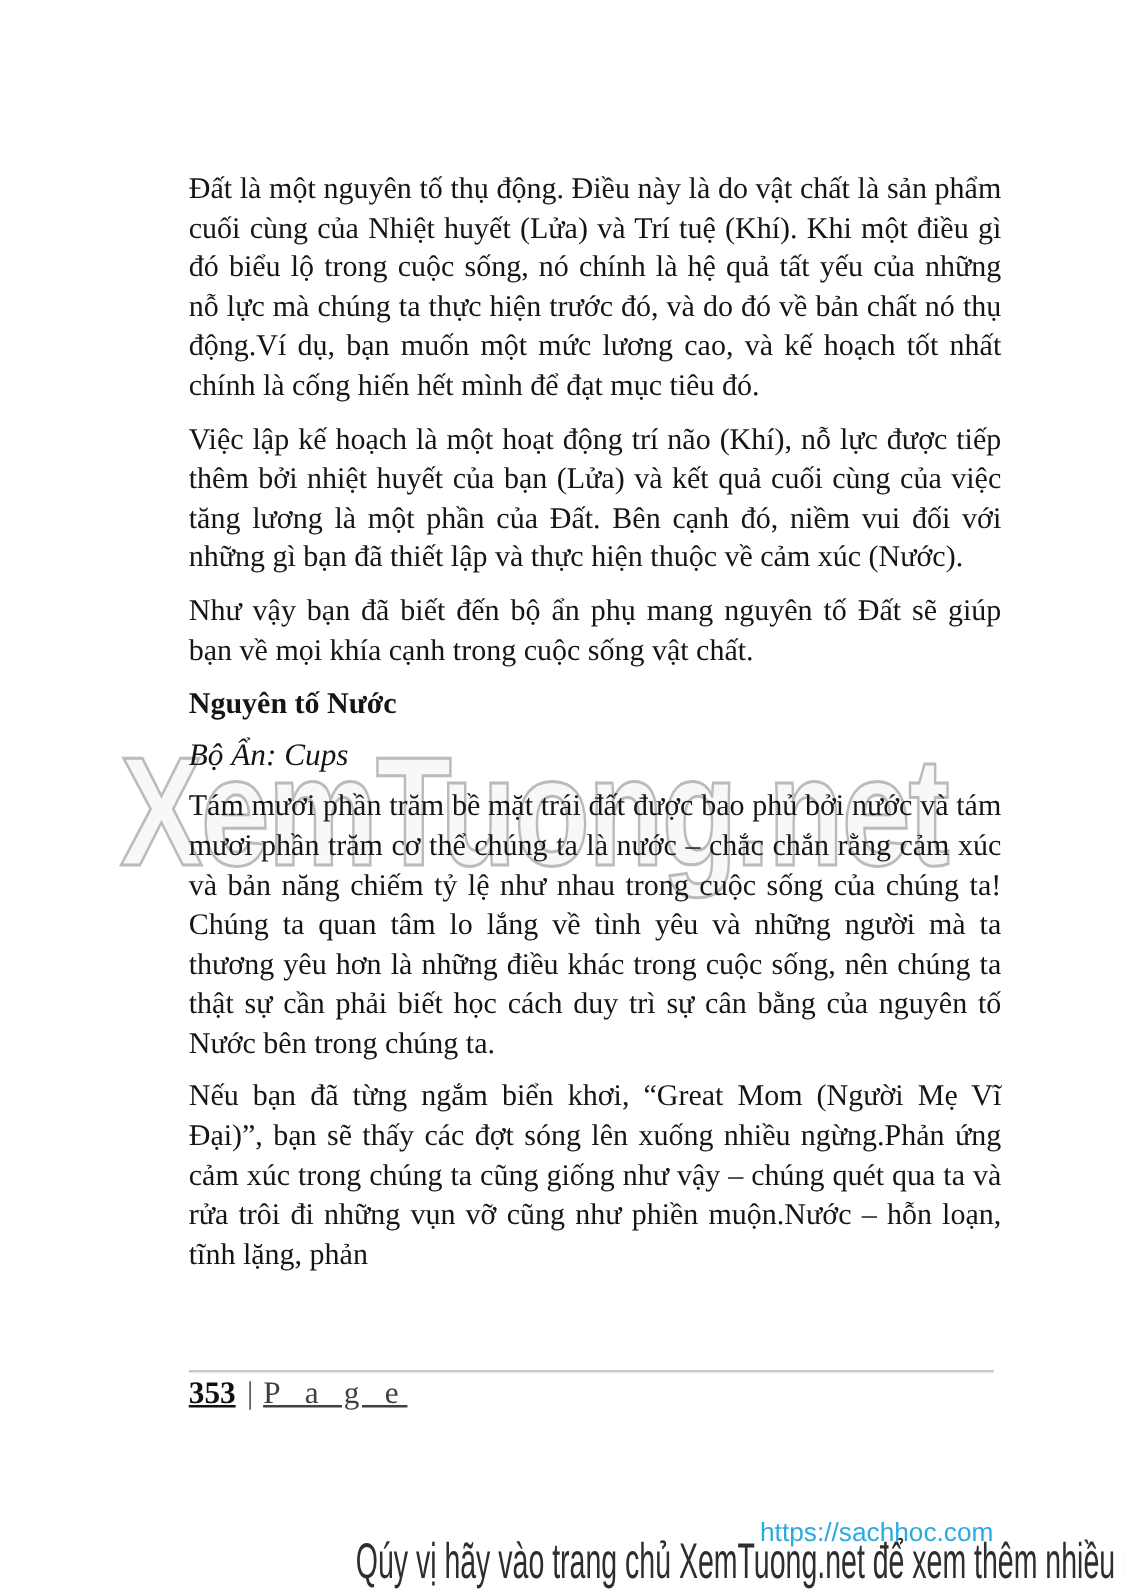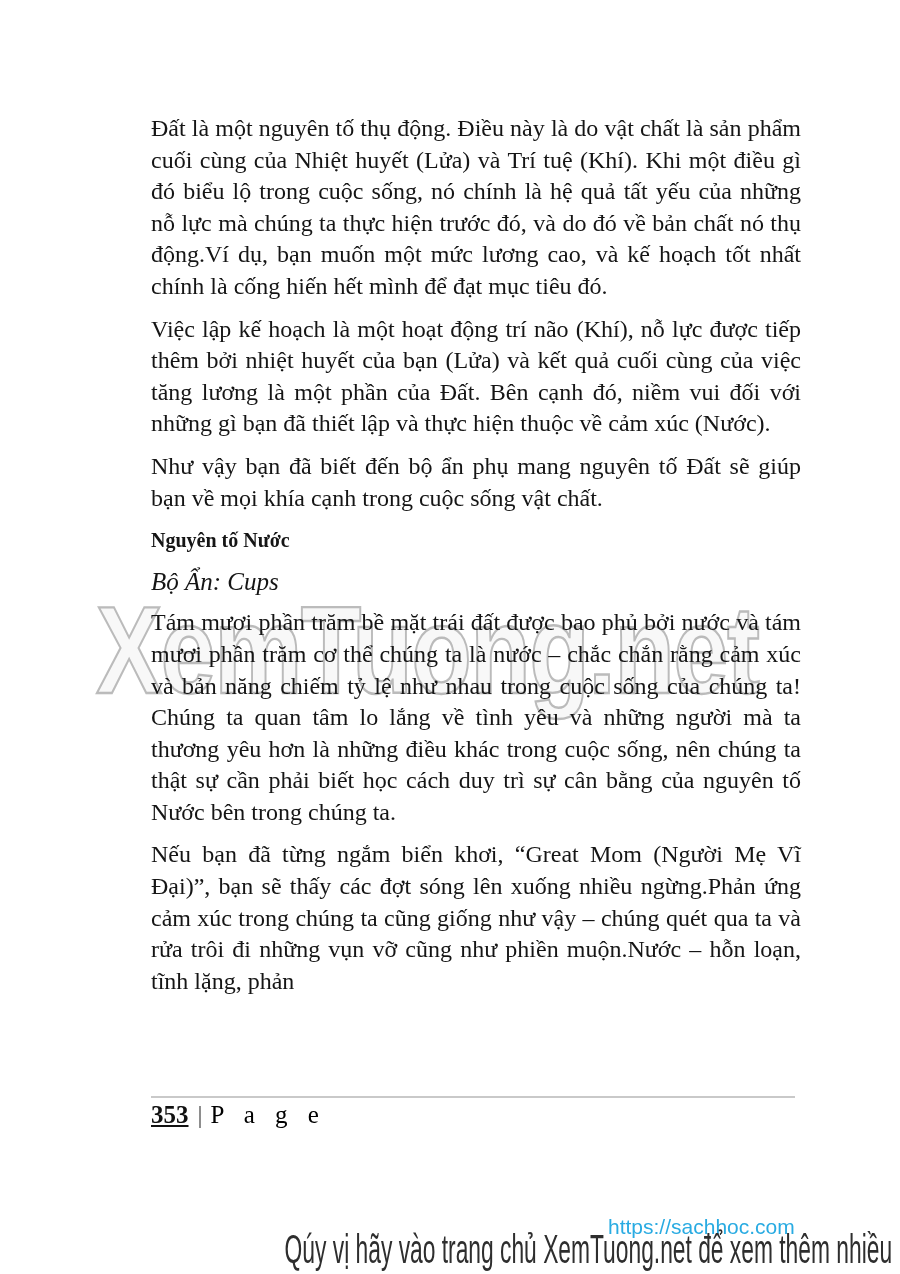--- a/index.html
+++ b/index.html
@@ -29,33 +29,33 @@
     transform-origin: left top;
     color: rgba(243,243,243,0.55);
     -webkit-text-stroke: 2.4px rgba(165,165,165,0.75);
     user-select: none;
   }
 
   
   .text-column {
     position: absolute;
     left: 151px;
-    top: 113px;
+    top: 136px;
     width: 650px;
     z-index: 1;
     color: #151515;
   }
   .body-par {
     font-size: 24px;
     line-height: 31.6px;
     text-align: justify;
     margin: 0 0 11px 0;
   }
   .section-heading {
-    font-size: 20px;
+    font-size: 24px;
     line-height: 31.6px;
     font-weight: 700;
     margin: 2px 0 9px 0;
   }
   .sub-heading {
     font-size: 25px;
     line-height: 31.6px;
     font-weight: 400;
     font-style: italic;
     margin: 0 0 10px 0;
@@ -74,21 +74,21 @@
   .page-footer {
     position: absolute;
     left: 151px;
     top: 1101px;
     z-index: 1;
     font-size: 25px;
     white-space: nowrap;
   }
   .page-num { font-weight: 700; color: #111111; text-decoration: underline; }
   .page-sep { color: #4d4d4d; margin: 0 8px 0 9px; }
-  .page-word { color: #000000; letter-spacing: 7px; }
+  .page-word { color: #404040; letter-spacing: 7px; text-decoration: underline; }
 
   
   .sachhoc-link {
     position: absolute;
     left: 608px;
     top: 1215px;
     z-index: 2;
     font-family: "Liberation Sans", sans-serif;
     font-size: 21px;
     color: #29abe2;

